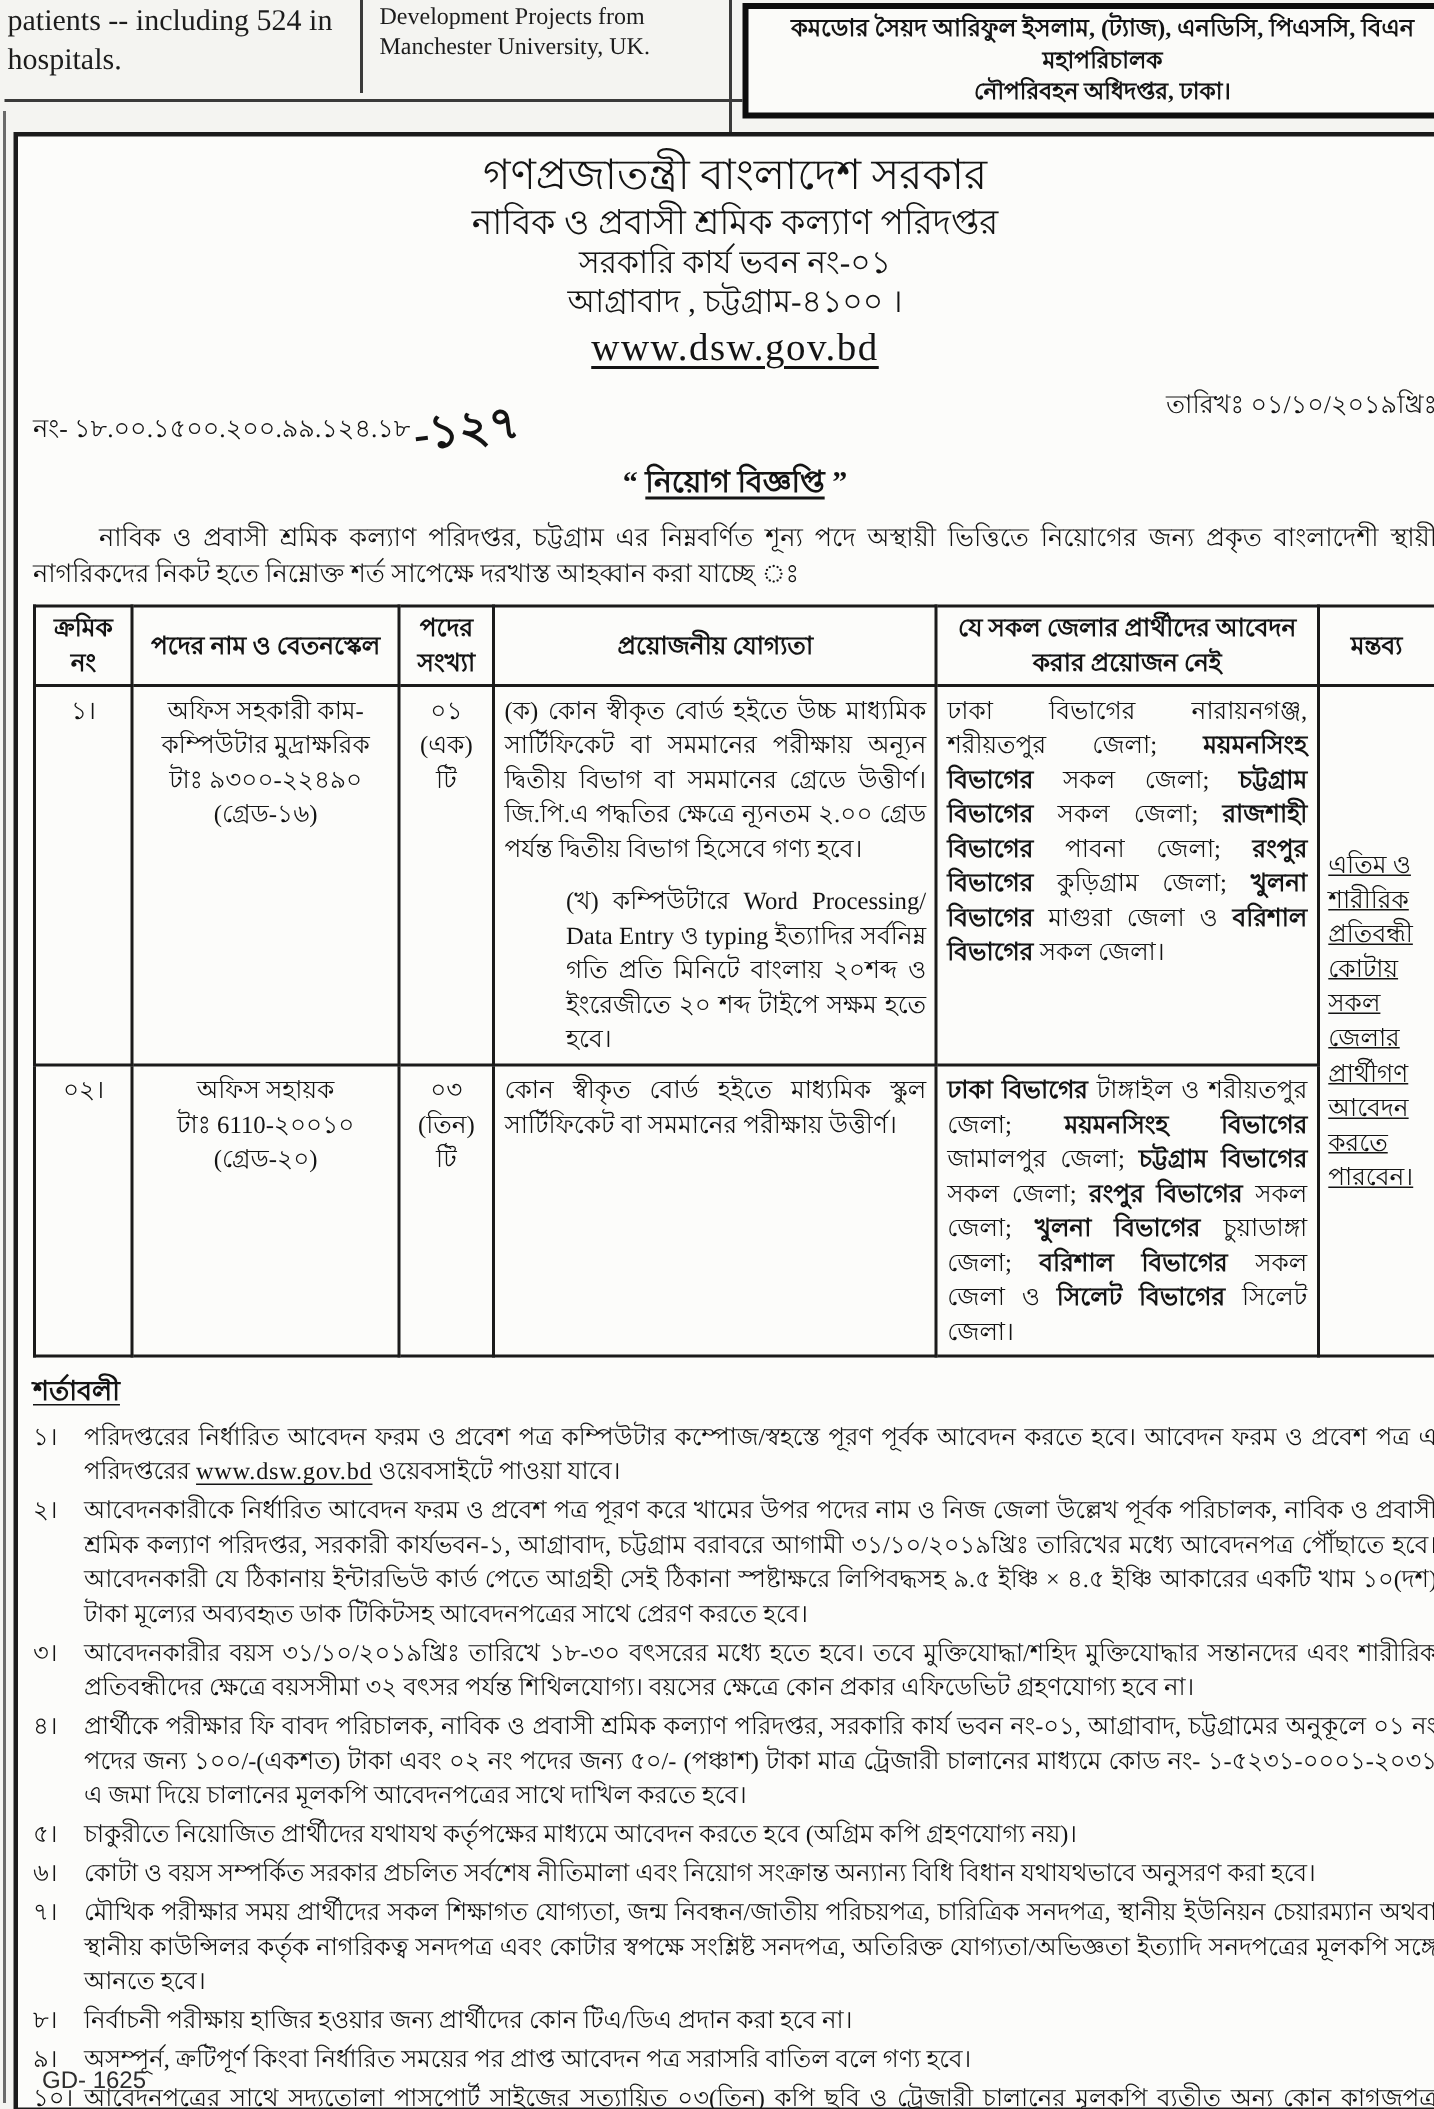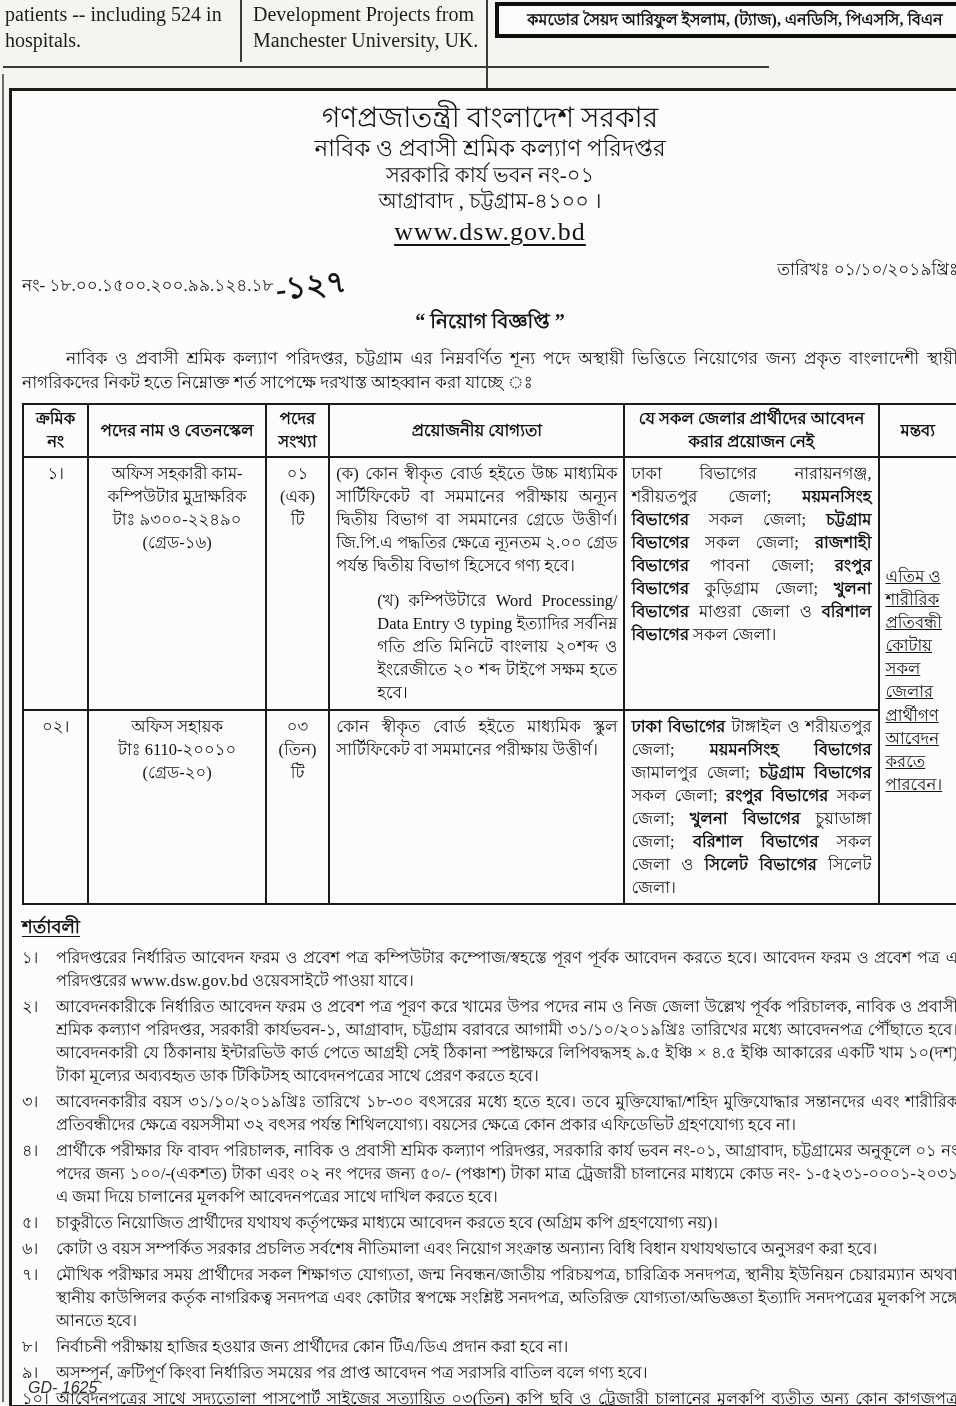--- a/index.html
+++ b/index.html
@@ -3,21 +3,21 @@
 <meta charset="utf-8">
 <style>
   html,body{margin:0;padding:0;background:#e7e7e4;}
   .page{
     position:relative;width:956px;height:1406px;background:#f4f4f1;
     font-family:"Liberation Serif",serif;color:#141414;overflow:hidden;
   }
   
   .masthead{position:absolute;left:3px;top:0;width:956px;height:88px;text-decoration:underline;}
   .frag-left{position:absolute;left:2px;top:2px;width:228px;font-size:20px;line-height:1.28;color:#1c1c1c;}
-  .frag-mid{position:absolute;left:250px;top:2px;width:226px;font-size:20px;line-height:1.28;color:#1c1c1c;}
+  .frag-mid{position:absolute;left:250px;top:2px;width:226px;font-size:16px;line-height:1.28;color:#1c1c1c;}
   .vrule-1{position:absolute;left:237px;top:0;width:2px;height:62px;background:#3a3a3a;}
   .vrule-2{position:absolute;left:483px;top:0;width:2px;height:88px;background:#3a3a3a;}
   .hrule-top{position:absolute;left:0;top:66px;width:766px;height:2px;background:#3a3a3a;}
   .credit-box{
     position:absolute;left:492px;top:2px;width:440px;border:4px solid #0d0d0d;background:#fbfbf9;
     padding:3px 16px;text-align:center;font-weight:bold;font-size:16px;line-height:1.35;
   }
   .credit-box .l2,.credit-box .l3{font-size:15.5px;}
   .edge-rule{position:absolute;left:2px;top:74px;width:2px;height:1328px;background:#6a6a6a;}
 
@@ -32,54 +32,56 @@
   .dh3{font-size:21px;}
   .dh4{font-size:21px;}
   .dh-web{font-size:26px;text-decoration:underline;text-underline-offset:4px;letter-spacing:1px;margin-top:2px;}
 
   .memo-row{display:flex;justify-content:space-between;align-items:flex-start;margin-top:8px;font-size:17px;}
   .notice-title{text-align:center;font-size:20px;font-weight:bold;margin-top:-2px;}
   .intro{font-size:17px;line-height:1.42;text-align:justify;margin-top:8px;text-indent:44px;}
 
   
   .seg-b{font-weight:bold;}
-  .seg-u{text-underline-offset:3px;}
+  .seg-u{text-decoration:underline;text-underline-offset:3px;}
   .seg-en{letter-spacing:.5px;}
   .seg-hand{font-size:31px;font-weight:bold;display:inline-block;transform:rotate(-7deg) translateY(5px);margin-left:1px;}
 
   
   table.recruit{border-collapse:collapse;width:100%;margin-top:8px;table-layout:fixed;}
   table.recruit th,table.recruit td{border:2px solid #1b1b1b;padding:4px 6px;vertical-align:top;font-size:16.5px;line-height:1.4;}
   table.recruit th{font-weight:bold;text-align:center;vertical-align:middle;padding:2px 2px;}
   .cell-center{text-align:center;white-space:pre-line;}
   .cell-just{text-align:justify;}
   .qual-b{margin-top:12px;margin-left:41px;}
   .remark-cell{vertical-align:middle !important;text-align:left;line-height:1.7;text-decoration:underline;}
 
   
   .cond-heading{font-size:18px;font-weight:bold;text-decoration:underline;text-underline-offset:3px;margin-top:8px;}
   .cond-item{display:flex;margin-top:3px;font-size:16.2px;line-height:1.42;}
   .cond-num{flex:0 0 34px;}
   .cond-text{flex:1;text-align:justify;}
 
-  .gd-code{position:absolute;left:16px;bottom:8px;font-family:"Liberation Sans",sans-serif;font-size:16px;color:#2e2e2e;font-style:italic;}
+  .gd-code{position:absolute;left:16px;bottom:8px;font-family:"Liberation Sans",sans-serif;font-size:16px;color:#2e2e2e;}
 </style>
 </head>
 <body>
 
 <div class="page">
 
   <div class="masthead">
     <div class="frag-left">patients -- including 524 in hospitals.</div>
     <div class="vrule-1"></div>
     <div class="frag-mid">Development Projects from Manchester University, UK.</div>
     <div class="vrule-2"></div>
     <div class="hrule-top"></div>
     <div class="credit-box">
       <div class="l1">কমডোর সৈয়দ আরিফুল ইসলাম, (ট্যাজ), এনডিসি, পিএসসি, বিএন</div>
+      <div class="l2">মহাপরিচালক</div>
+      <div class="l3">নৌপরিবহন অধিদপ্তর, ঢাকা।</div>
     </div>
   </div>
 
   <div class="edge-rule"></div>
 
   <div class="doc">
 
     <div class="doc-header">
       <div class="dh1">গণপ্রজাতন্ত্রী বাংলাদেশ সরকার</div>
       <div class="dh2">নাবিক ও প্রবাসী শ্রমিক কল্যাণ পরিদপ্তর</div>

